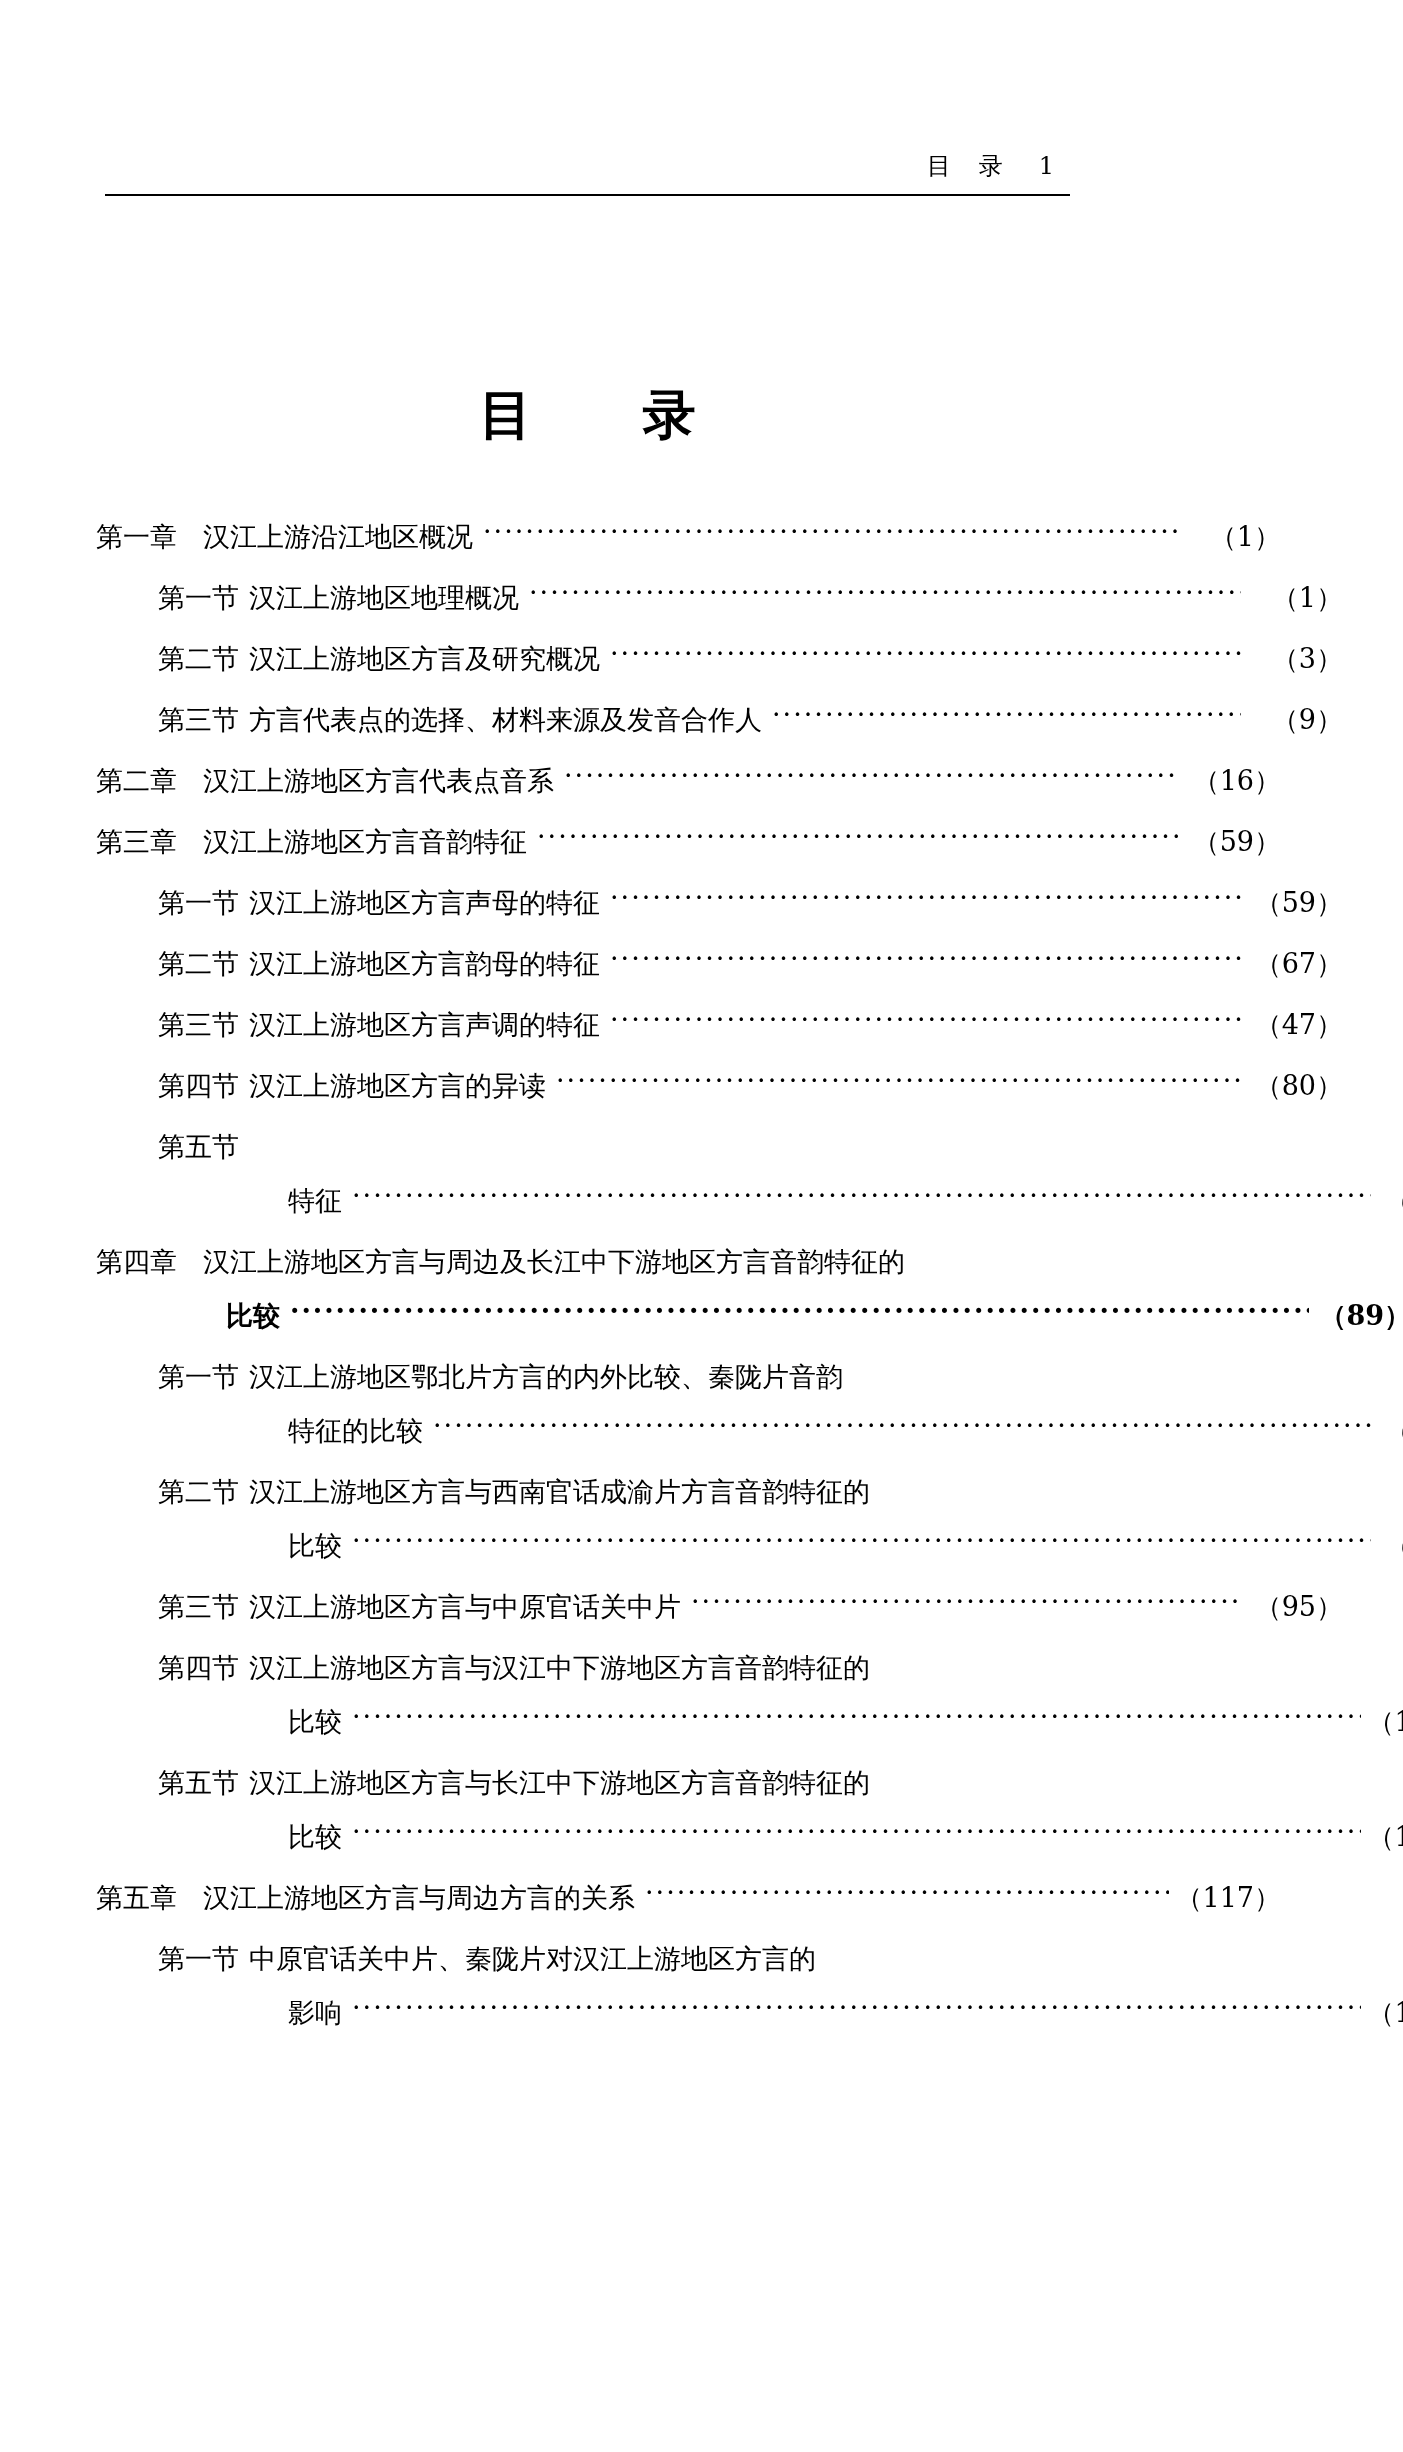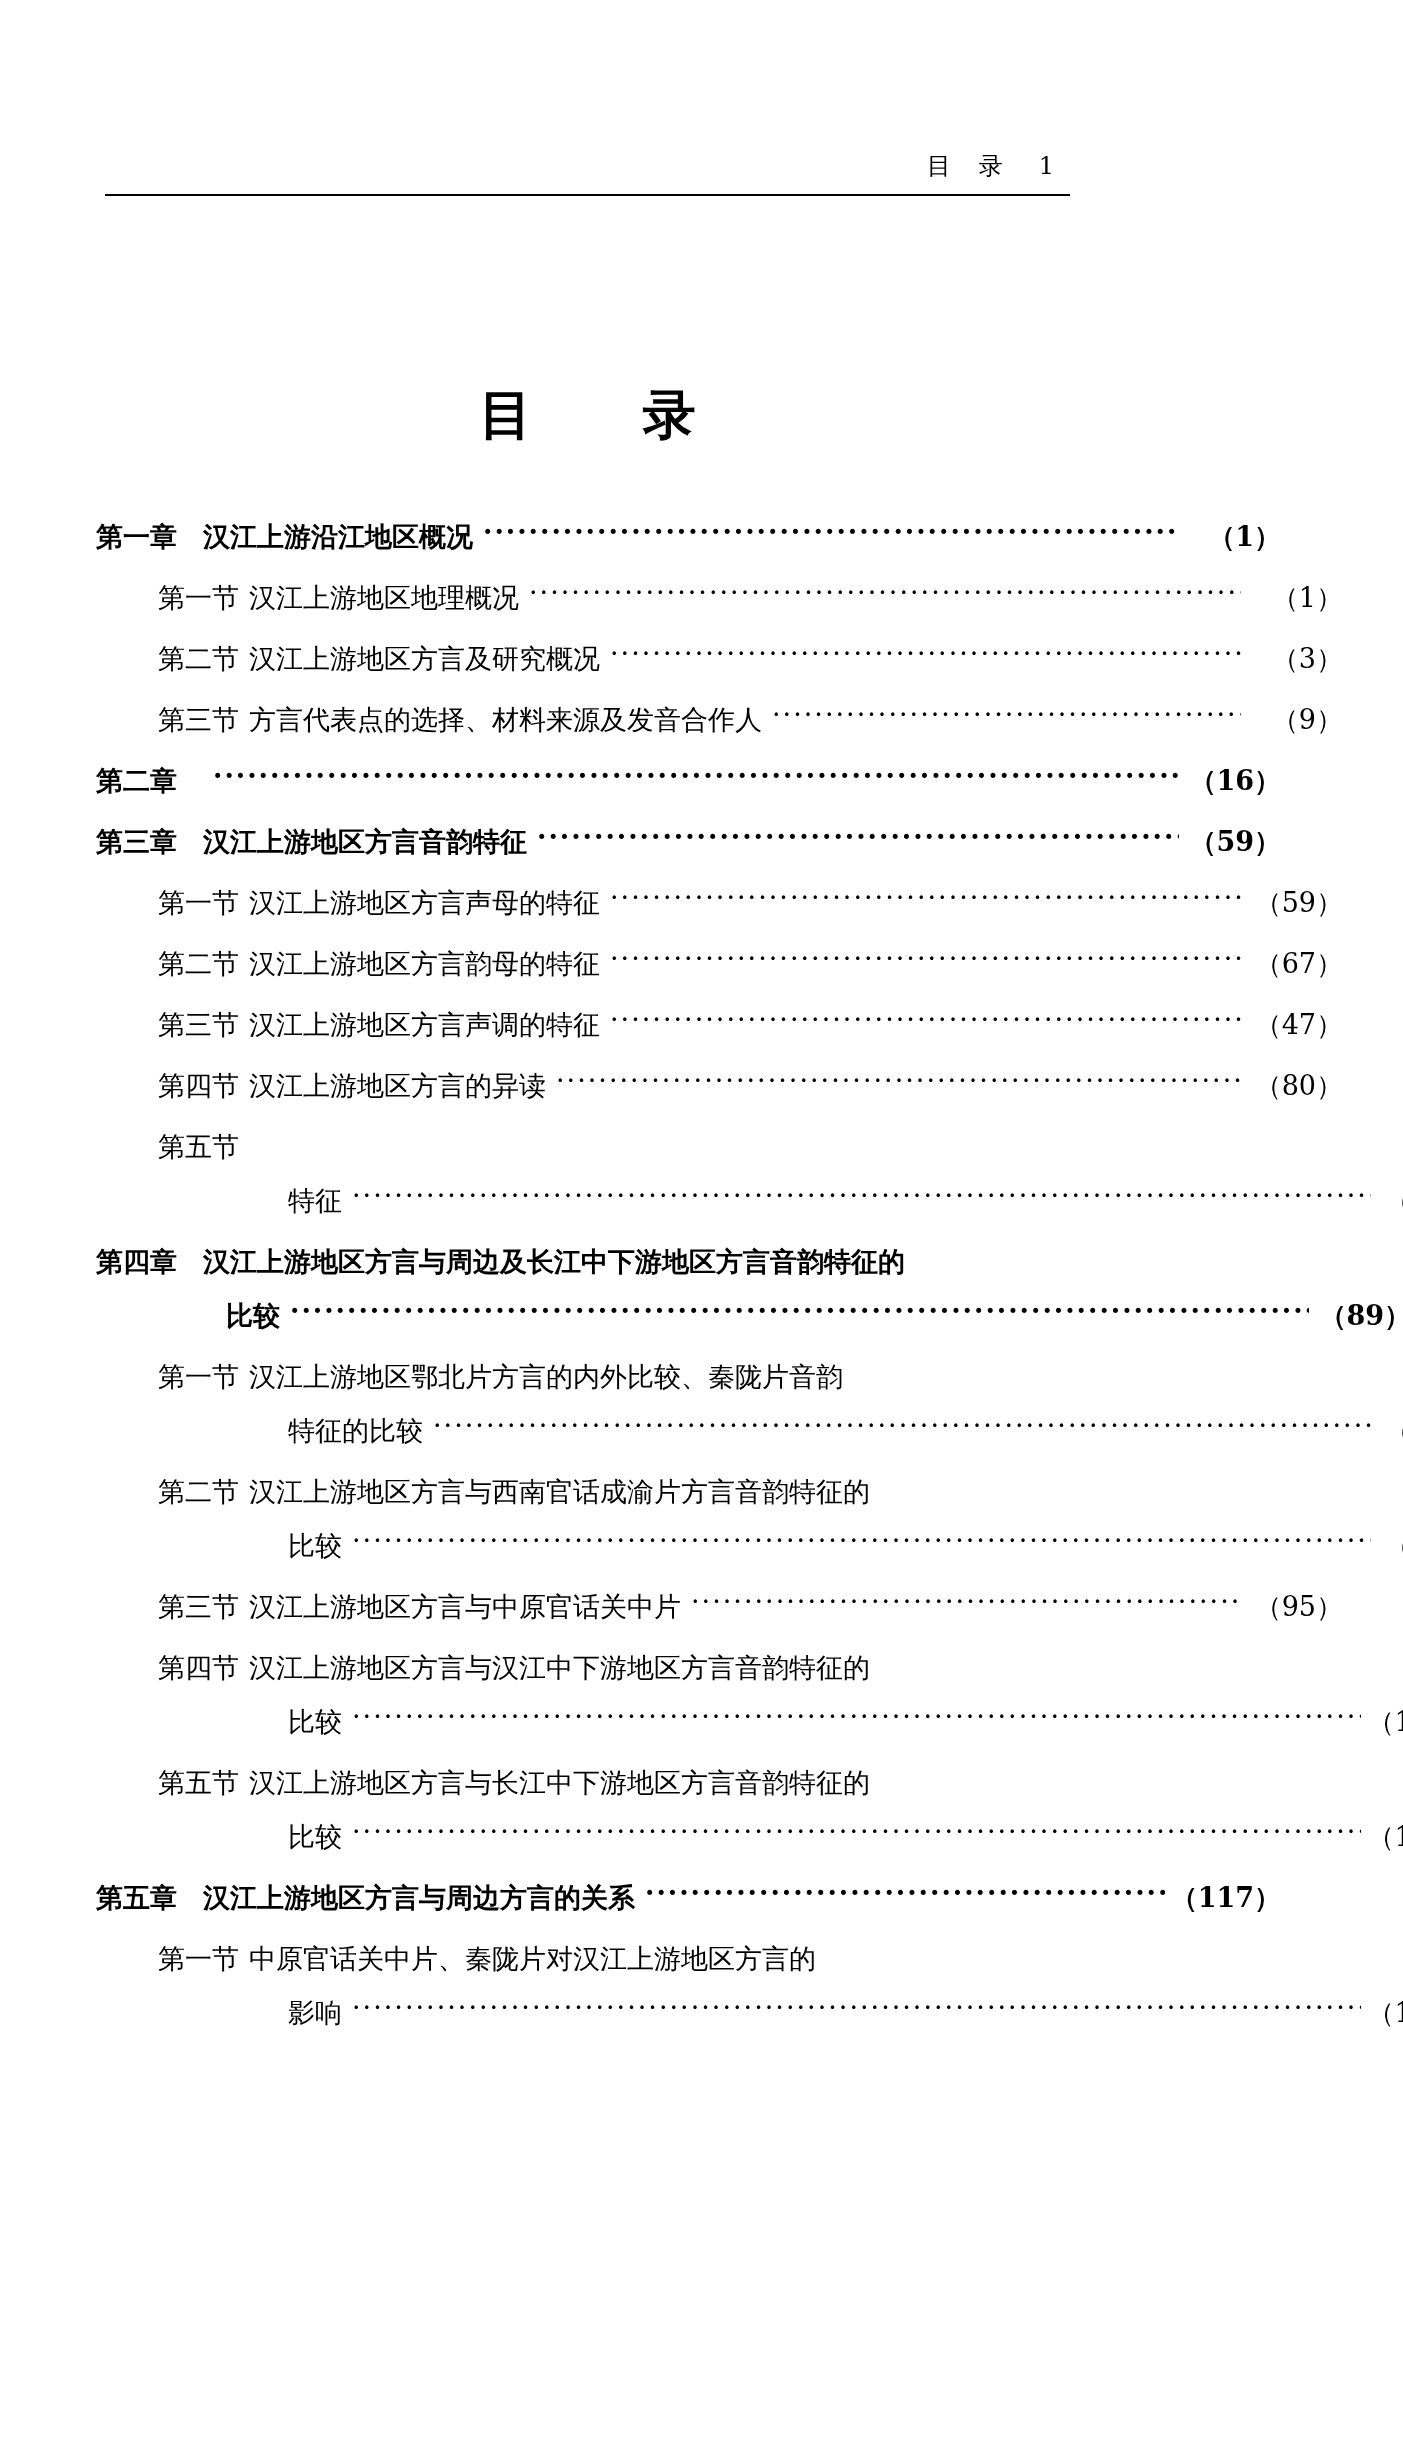--- a/index.html
+++ b/index.html
@@ -77,21 +77,21 @@
   }
   .line {
     display: flex;
     align-items: baseline;
     width: 100%;
     font-size: 27px;
     line-height: 54px;
     white-space: nowrap;
   }
   .level1 > .line {
-    font-weight: bold;
+    font-weight: normal;
     padding-left: 0px;
   }
   .level2 > .line {
     padding-left: 62px;
   }
   .label {
     flex: 0 0 auto;
   }
   .level1 .label {
     margin-right: 26px;
@@ -180,20 +180,21 @@
         <div class="line">
           <span class="label">第三节</span>
           <span class="text">方言代表点的选择、材料来源及发音合作人</span>
           <span class="leader"></span>
           <span class="pageno">（9）</span>
         </div>
       </div>
       <div class="toc-entry level1">
         <div class="line">
           <span class="label">第二章</span>
+          <span class="text">汉江上游地区方言代表点音系</span>
           <span class="leader"></span>
           <span class="pageno">（16）</span>
         </div>
       </div>
       <div class="toc-entry level1">
         <div class="line">
           <span class="label">第三章</span>
           <span class="text">汉江上游地区方言音韵特征</span>
           <span class="leader"></span>
           <span class="pageno">（59）</span>

